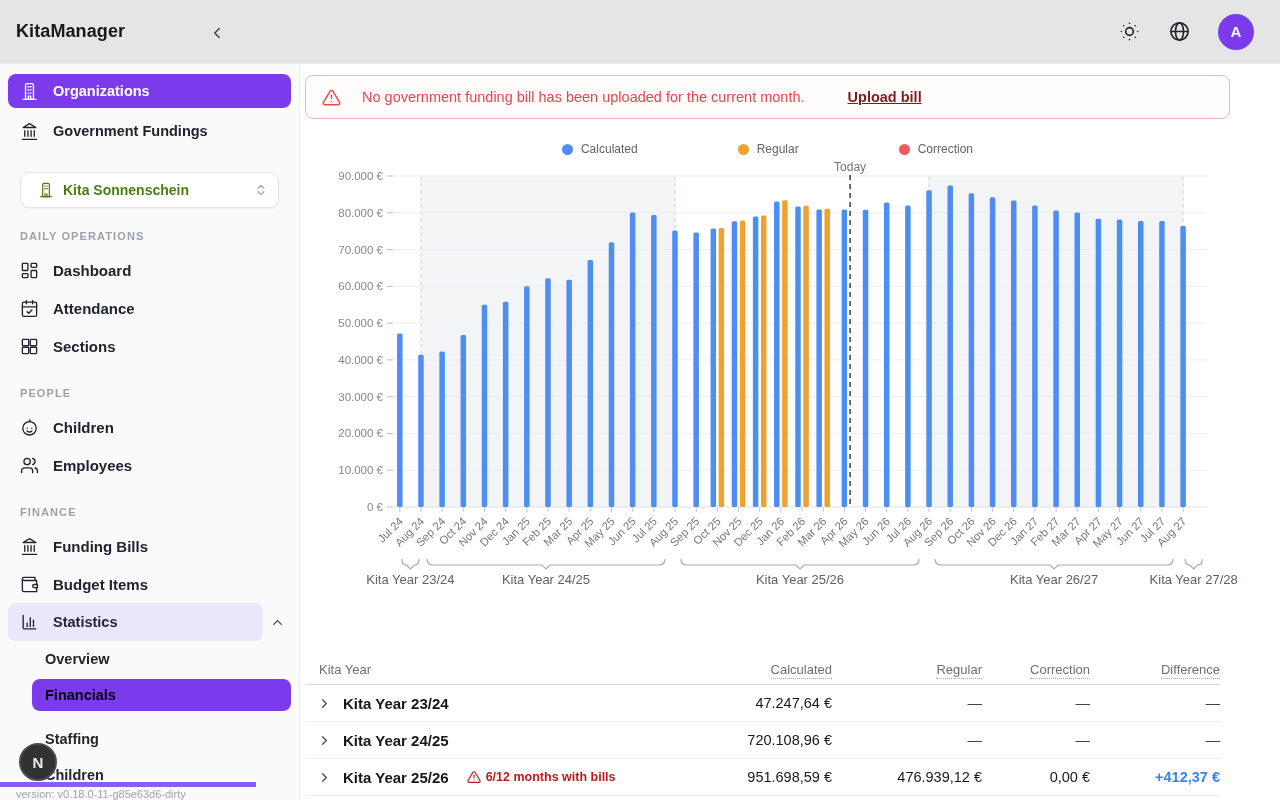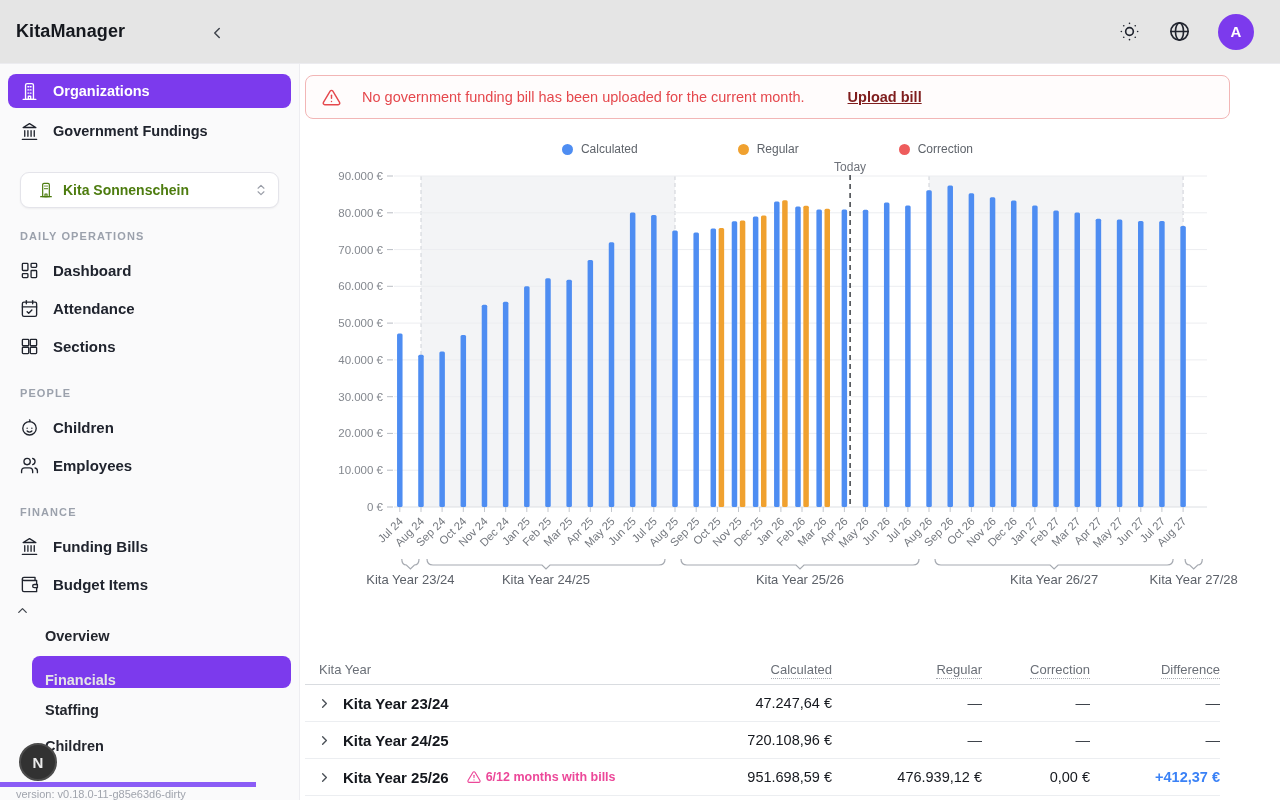--- a/index.html
+++ b/index.html
@@ -35,21 +35,21 @@
   .org-select .chev { margin-left:auto; color:#9a9ea8; }
   .section-title { margin:22px 0 9px 12px; font-size:11px; font-weight:700; letter-spacing:1.1px; color:#9ba1ac; }
   .nav-item { height:38px; display:flex; align-items:center; gap:14px; padding:0 12px;
     border-radius:8px; font-size:15px; font-weight:600; color:#20242e; cursor:pointer; }
   .nav-row { display:flex; align-items:center; }
   .nav-row .pill { flex:1; height:38px; background:#ece6fa; border-radius:8px; display:flex;
     align-items:center; gap:14px; padding:0 12px; font-size:14.5px; font-weight:600; color:#23262e; cursor:pointer; }
   .nav-row .chev { width:28px; color:#3f444c; display:flex; justify-content:center; cursor:pointer; }
   .sub-item { height:36px; display:flex; align-items:center; padding:0 12px 0 37px; border-radius:8px;
     font-size:14.5px; font-weight:600; color:#23262e; cursor:pointer; }
-  .sub-item.active { height:32px; margin:2px 0 4px 24px; padding:0 13px; background:#7c3aed; color:#e5e5e5;align-items:flex-end; }
+  .sub-item.active { height:32px; margin:2px 0 10px 24px; padding:0 13px; background:#7c3aed; color:#000000; }
   .version-bar { position:fixed; left:0; bottom:0; width:256px; height:18px; background:#fafafb;
     border-top:5px solid #8b5cf6; font-size:11px; color:#a0a4ad; display:flex; align-items:center;
     padding-left:16px; z-index:15; }
   .n-badge { position:fixed; left:19px; top:743px; width:38px; height:38px; border-radius:50%;
     background:#323232; border:2px solid #4c4c4c; color:#ececec; font-size:15px; font-weight:700;
     display:flex; align-items:center; justify-content:center; z-index:40; cursor:pointer; }
 
   
   .main { position:fixed; top:64px; left:256px; right:0; bottom:0; background:#fff;
     padding:11px 0 0 49px; overflow:hidden; }
@@ -73,21 +73,21 @@
   .th { text-align:right; font-size:13px; color:#6a6f77; }
   .th:first-child { text-align:left; padding-left:14px; }
   .th .dotted { border-bottom:1px dotted #a6aab1; padding-bottom:1px; }
   .tbl-row { height:37px; border-bottom:1px solid #eceef1; cursor:pointer; }
   .td { text-align:right; font-size:14.5px; color:#16191f; }
   .td.dash { color:#3f444c; }
   .td.diff-pos { color:#3b82f6; font-weight:600; }
   .row-label { display:flex; align-items:center; gap:11px; padding-left:12px; }
   .row-label .lbl { font-size:15px; font-weight:700; color:#14171d; }
   .row-label .chev { color:#4b5158; display:flex; }
-  .warn { display:flex; align-items:center; gap:5px; margin-left:7px; color:#ec4899;
+  .warn { display:flex; align-items:center; gap:5px; margin-left:7px; color:#b91c1c;
     font-size:12.5px; font-weight:700; }
 </style>
 </head>
 <body>
 
 <header class="topbar">
   <div class="brand">KitaManager</div>
   <button class="collapse-btn">
     <svg width="18" height="18" viewBox="0 0 24 24" fill="none" stroke="currentColor" stroke-width="2" stroke-linecap="round" stroke-linejoin="round">
         <path d="m15 18-6-6 6-6"></path>
@@ -211,20 +211,29 @@
   </div>
   <div class="nav-item">
     <svg width="19" height="19" viewBox="0 0 24 24" fill="none" stroke="currentColor" stroke-width="1.7" stroke-linecap="round" stroke-linejoin="round">
         <path d="M21 12V7H5a2 2 0 0 1 0-4h14v4"></path>
         <path d="M3 5v14a2 2 0 0 0 2 2h16v-5"></path>
         <path d="M18 12a2 2 0 0 0 0 4h4v-4Z"></path>
       </svg>
     <span>Budget Items</span>
   </div>
   <div class="nav-row">
+    <span class="pill">
+      <svg width="19" height="19" viewBox="0 0 24 24" fill="none" stroke="currentColor" stroke-width="1.7" stroke-linecap="round" stroke-linejoin="round">
+          <path d="M4 3v16a1 1 0 0 0 1 1h15"></path>
+          <path d="M9 17v-4"></path>
+          <path d="M13 17V6"></path>
+          <path d="M17 17V9"></path>
+        </svg>
+      <span>Statistics</span>
+    </span>
     <span class="chev">
       <svg width="15" height="15" viewBox="0 0 24 24" fill="none" stroke="currentColor" stroke-width="2" stroke-linecap="round" stroke-linejoin="round">
           <path d="m18 15-6-6-6 6"></path>
         </svg>
     </span>
   </div>
   <div class="sub-item">
     <span>Overview</span>
   </div>
   <div class="sub-item active">

